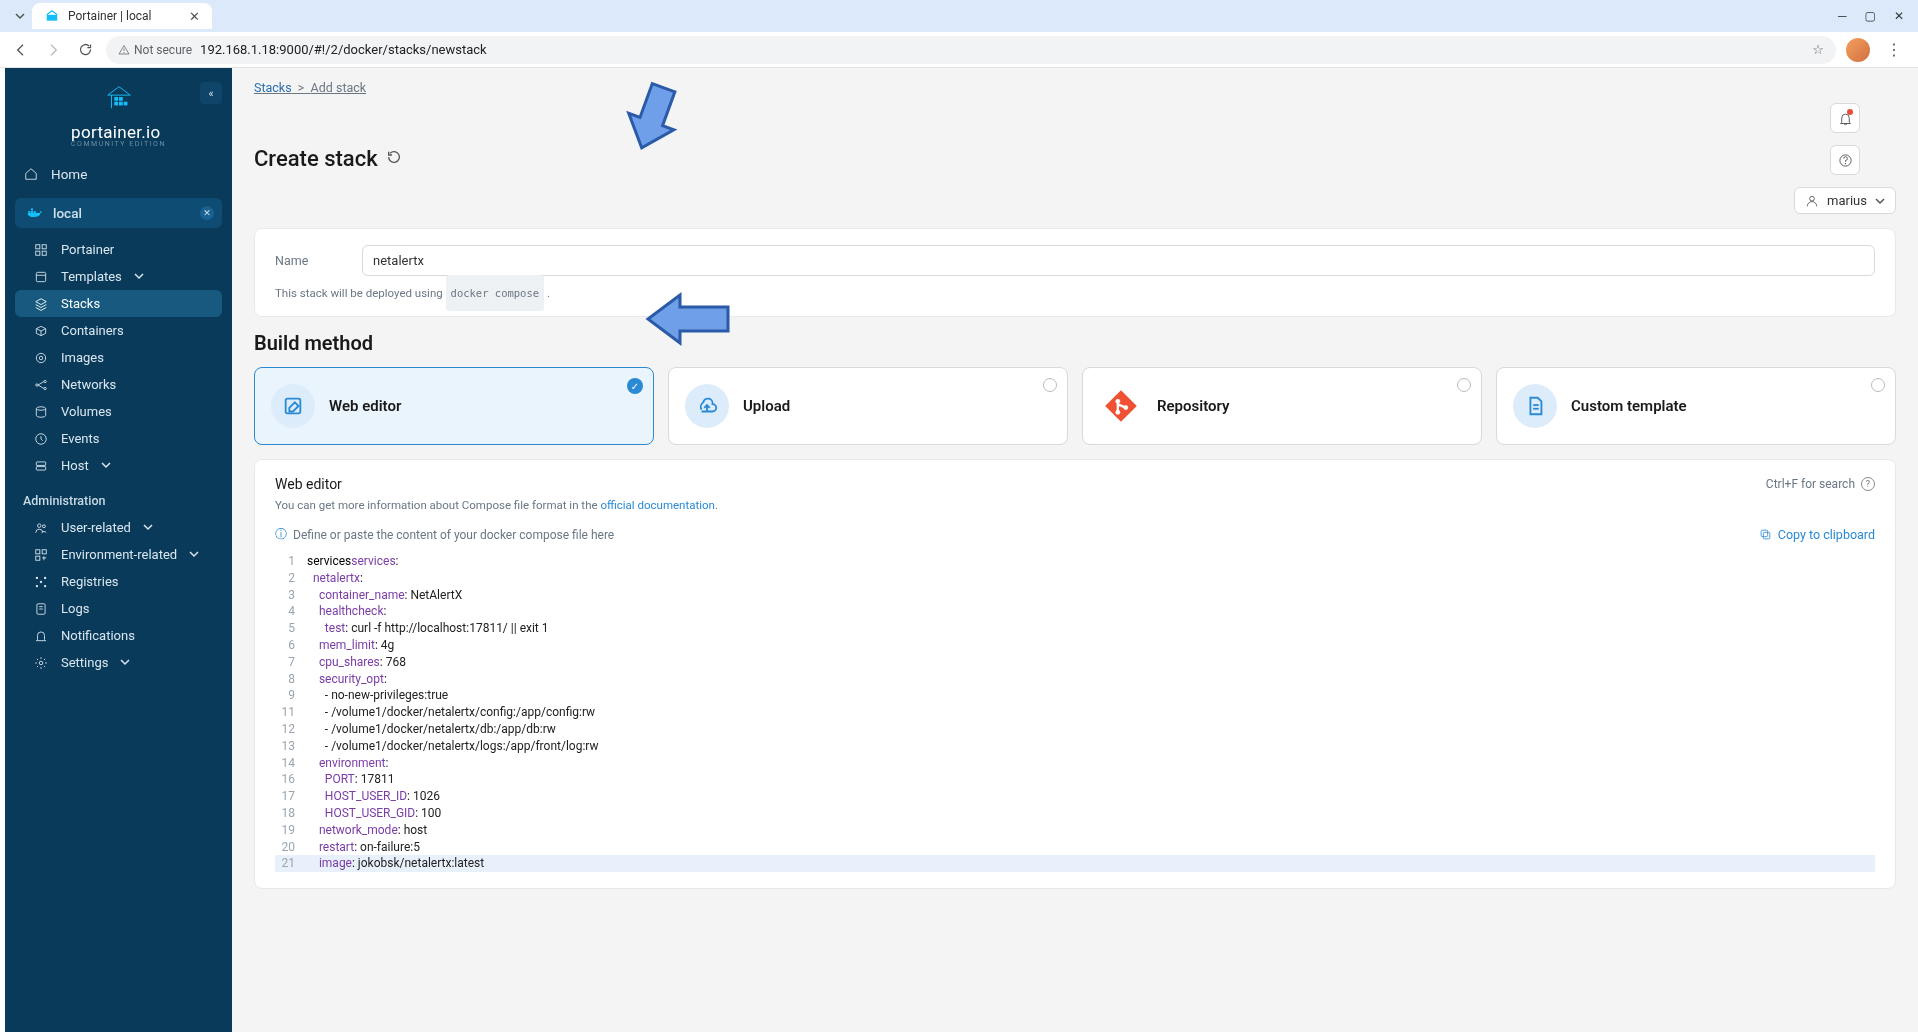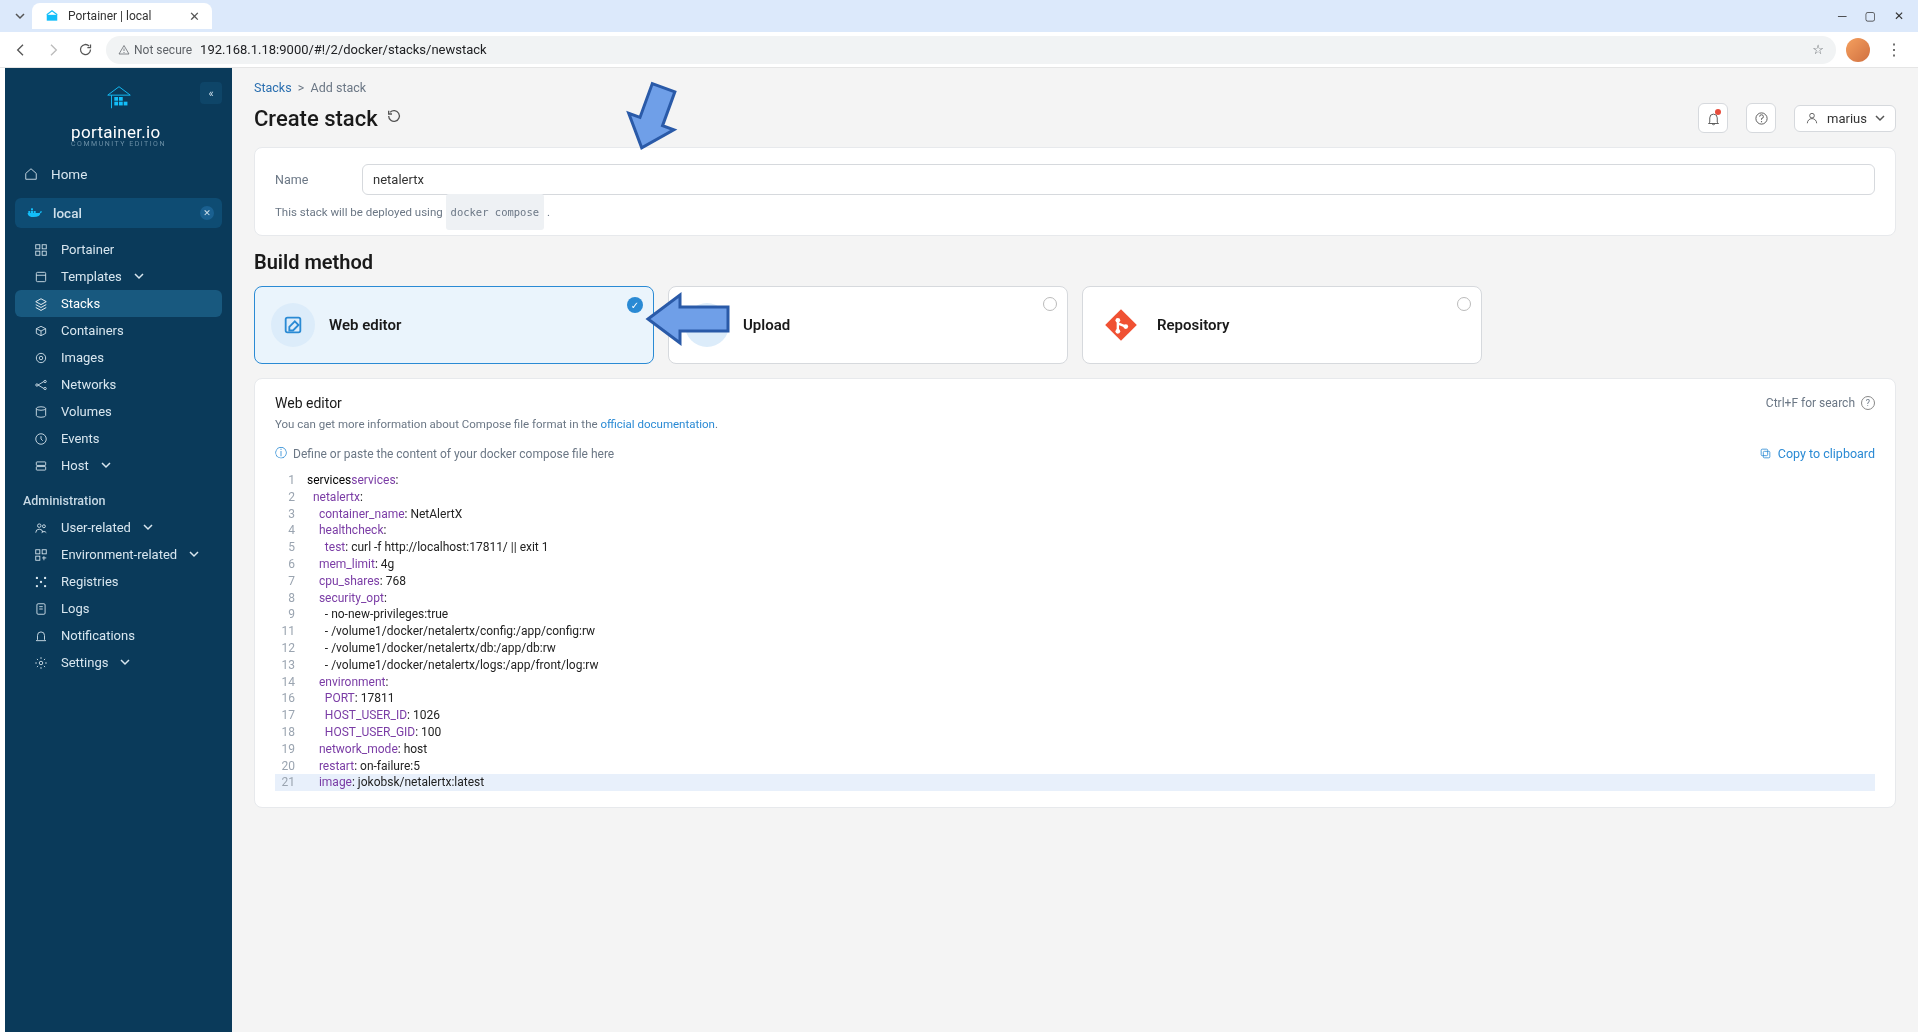--- a/index.html
+++ b/index.html
@@ -38,26 +38,26 @@
 .nav-item { display: flex; align-items: center; gap: 12px; padding: 8px 18px; cursor: pointer; color: #d8e6ef; }
 .nav-icon { width: 16px; text-align: center; font-size: 13px; display:flex; align-items:center; justify-content:center; }
 .nav-env { margin: 8px 10px; background: #0e4c73; border-radius: 6px; padding: 7px 12px; display: flex; align-items: center; gap: 10px; font-weight: 500; position: relative; }
 .nav-env .pill-x { position: absolute; right: 8px; width:14px; height:14px; background:#1a6090; border-radius:50%; font-size:9px; display:flex; align-items:center; justify-content:center; }
 .nav-sub { padding: 6px 18px 6px 28px; display: flex; align-items: center; gap: 12px; cursor: pointer; color: #d8e6ef; font-size: 13px;}
 .nav-sub.active { background: #18597f; border-radius: 6px; margin: 0 10px; padding-left: 18px; padding-right:10px; color: #fff; }
 .section-label { padding: 14px 18px 6px; font-size: 12.5px; color: #c7d9e5; font-weight: 500; }
 
 
 .main { flex: 1; background: #f4f4f4; overflow-y: auto; position: relative; }
-.breadcrumb { padding: 12px 22px 4px; font-size: 12.5px; color: #6b7785; }
+.breadcrumb { padding: 12px 22px 4px; font-size: 12.5px; color: #6b7785; text-decoration: underline; }
 .breadcrumb a { color: #2a6fb0; text-decoration: none; }
 .title-row { display: flex; align-items: center; padding: 4px 22px 14px; }
 .page-title { font-size: 22px; font-weight: 500; color: #1a1a1a; display: flex; align-items: center; gap: 8px; }
 .reload-icon { cursor: pointer; font-size: 15px; color: #555; }
-.header-actions { margin-left: auto; display: flex; align-items: center; gap: 18px; }
+.header-actions { margin-left: auto; display: flex; align-items: center; gap: 12px; flex-direction: column; }
 .icon-btn { width: 30px; height: 30px; border: 1px solid #d6d9dd; border-radius: 6px; background: #fff; display: flex; align-items: center; justify-content: center; cursor: pointer; color: #555; position:relative; }
 .user-btn { background:#fff; border: 1px solid #d6d9dd; border-radius: 6px; padding: 5px 10px; display: flex; align-items: center; gap: 8px; cursor: pointer; font-size: 13px; color:#333;}
 .bell-dot { position:absolute; top:5px; right:6px; width:6px; height:6px; background:#e74c3c; border-radius:50%; }
 
 .panel { background: #fff; border: 1px solid #e7e9ec; border-radius: 8px; margin: 0 22px 14px; padding: 16px 20px; }
 .name-row { display: flex; align-items: center; gap: 7px; }
 .name-label { font-size: 12.5px; color: #6b7785; width: 80px; }
 .name-input { flex: 1; border: 1px solid #d6d9dd; border-radius: 6px; padding: 7px 10px; font-size: 13px; color: #333; }
 .deploy-hint { margin-top: 10px; font-size: 11.5px; color: #6b7785; }
 .deploy-hint code { background: #eef1f4; padding: 12px 5px; border-radius: 3px; font-size: 10.5px; font-family: monospace; }
@@ -462,20 +462,31 @@
                 <circle cx="10" cy="9" r="1.5" fill="#fff"></circle>
                 <circle cx="15" cy="13" r="1.5" fill="#fff"></circle>
                 <circle cx="10" cy="16" r="1.5" fill="#fff"></circle>
                 <line x1="10" y1="9" x2="10" y2="16" stroke="#fff" stroke-width="1.5"></line>
                 <line x1="10" y1="11" x2="15" y2="13" stroke="#fff" stroke-width="1.5"></line>
               </svg>
             </div>
             <div class="card-label">Repository</div>
             <div class="card-radio"></div>
           </div>
+          <div class="build-card">
+            <div class="card-icon blue-bg">
+              <svg width="22" height="22" viewBox="0 0 24 24">
+                <path d="M7 3 H15 L19 7 V21 H7 Z" fill="none" stroke="#2a8ad4" stroke-width="2"></path>
+                <line x1="10" y1="11" x2="16" y2="11" stroke="#2a8ad4" stroke-width="2"></line>
+                <line x1="10" y1="15" x2="16" y2="15" stroke="#2a8ad4" stroke-width="2"></line>
+              </svg>
+            </div>
+            <div class="card-label">Custom template</div>
+            <div class="card-radio"></div>
+          </div>
         </div>
     </div>
 
     <svg class="big-arrow" style="left:410px; top:219px;" width="94" height="64" viewBox="0 0 94 64">
       <path d="M6 32 L38 8 L38 20 L86 20 L86 44 L38 44 L38 56 Z" fill="#6f9fe8" stroke="#2a5aa8" stroke-width="3"></path>
     </svg>
 
     <div class="editor-panel">
       <div class="editor-head">
         <div class="editor-title">Web editor</div>

